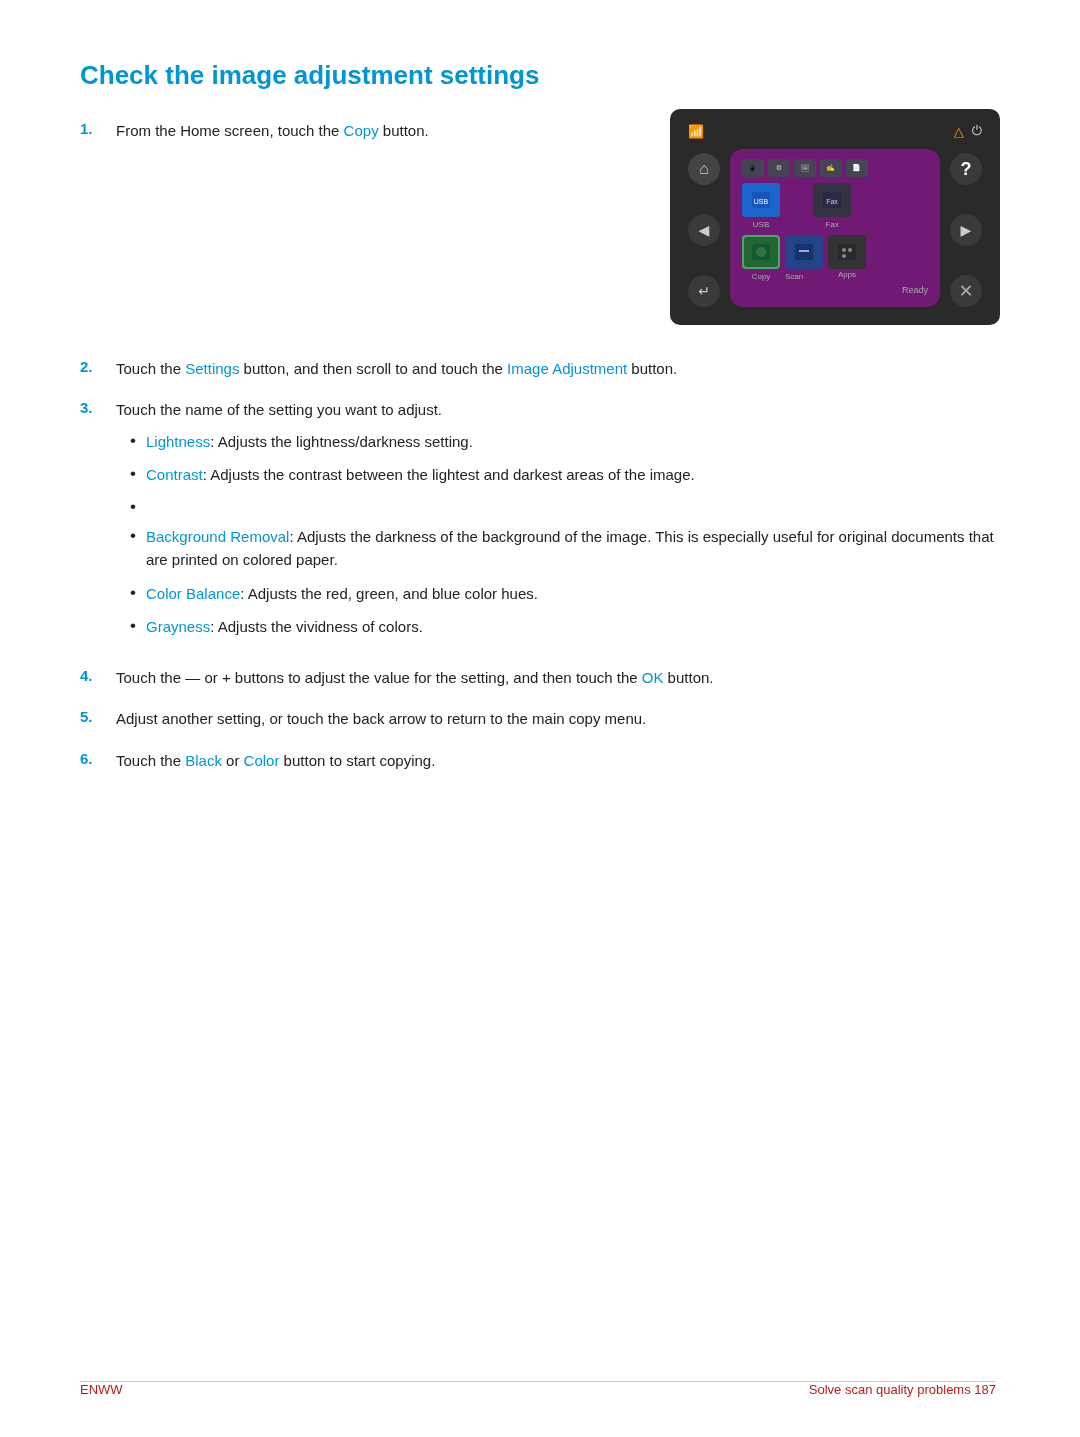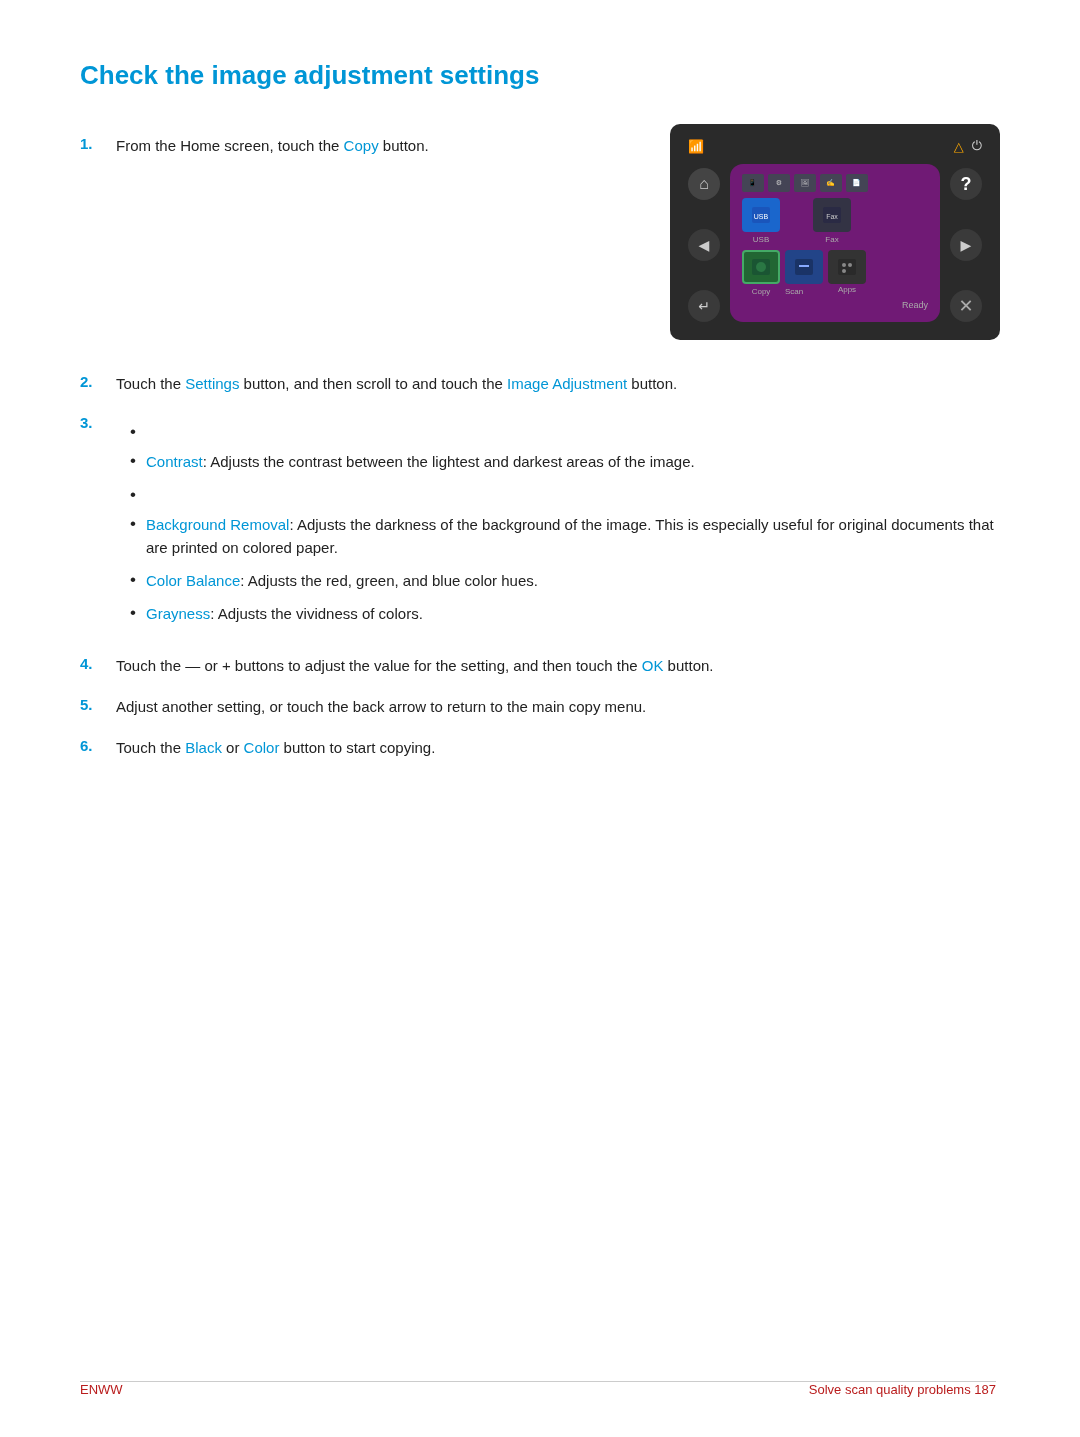--- a/index.html
+++ b/index.html
@@ -10,21 +10,21 @@
       color: #222;
       width: 1080px;
       min-height: 1437px;
       padding: 60px 80px 60px 80px;
       position: relative;
     }
     h1 {
       color: #0096d6;
       font-size: 26px;
       font-weight: bold;
-      margin-bottom: 43px;
+      margin-bottom: 28px;
     }
     .step {
       display: flex;
       align-items: flex-start;
       margin-bottom: 18px;
     }
     .step-number {
       color: #0096d6;
       font-weight: bold;
       font-size: 15px;
@@ -326,24 +326,26 @@
     <div class="step-content">
       <p>
         <span>Touch the </span><span class="link">Settings</span><span> button, and then scroll to and touch the </span><span class="link">Image Adjustment</span><span> button.</span>
       </p>
     </div>
   </div>
 
   <div class="step">
     <span class="step-number">3.</span>
     <div class="step-content">
+      <p>Touch the name of the setting you want to adjust.</p>
 
       <div class="bullet-list">
         <div class="bullet-item">
           <span class="bullet-dot">•</span>
+          <span class="bullet-text"><span class="link">Lightness</span><span>: Adjusts the lightness/darkness setting.</span></span>
         </div>
         <div class="bullet-item">
           <span class="bullet-dot">•</span>
           <span class="bullet-text"><span class="link">Contrast</span><span>: Adjusts the contrast between the lightest and darkest areas of the image.</span></span>
         </div>
         <div class="bullet-item">
           <span class="bullet-dot">•</span>
         </div>
         <div class="bullet-item">
           <span class="bullet-dot">•</span>

